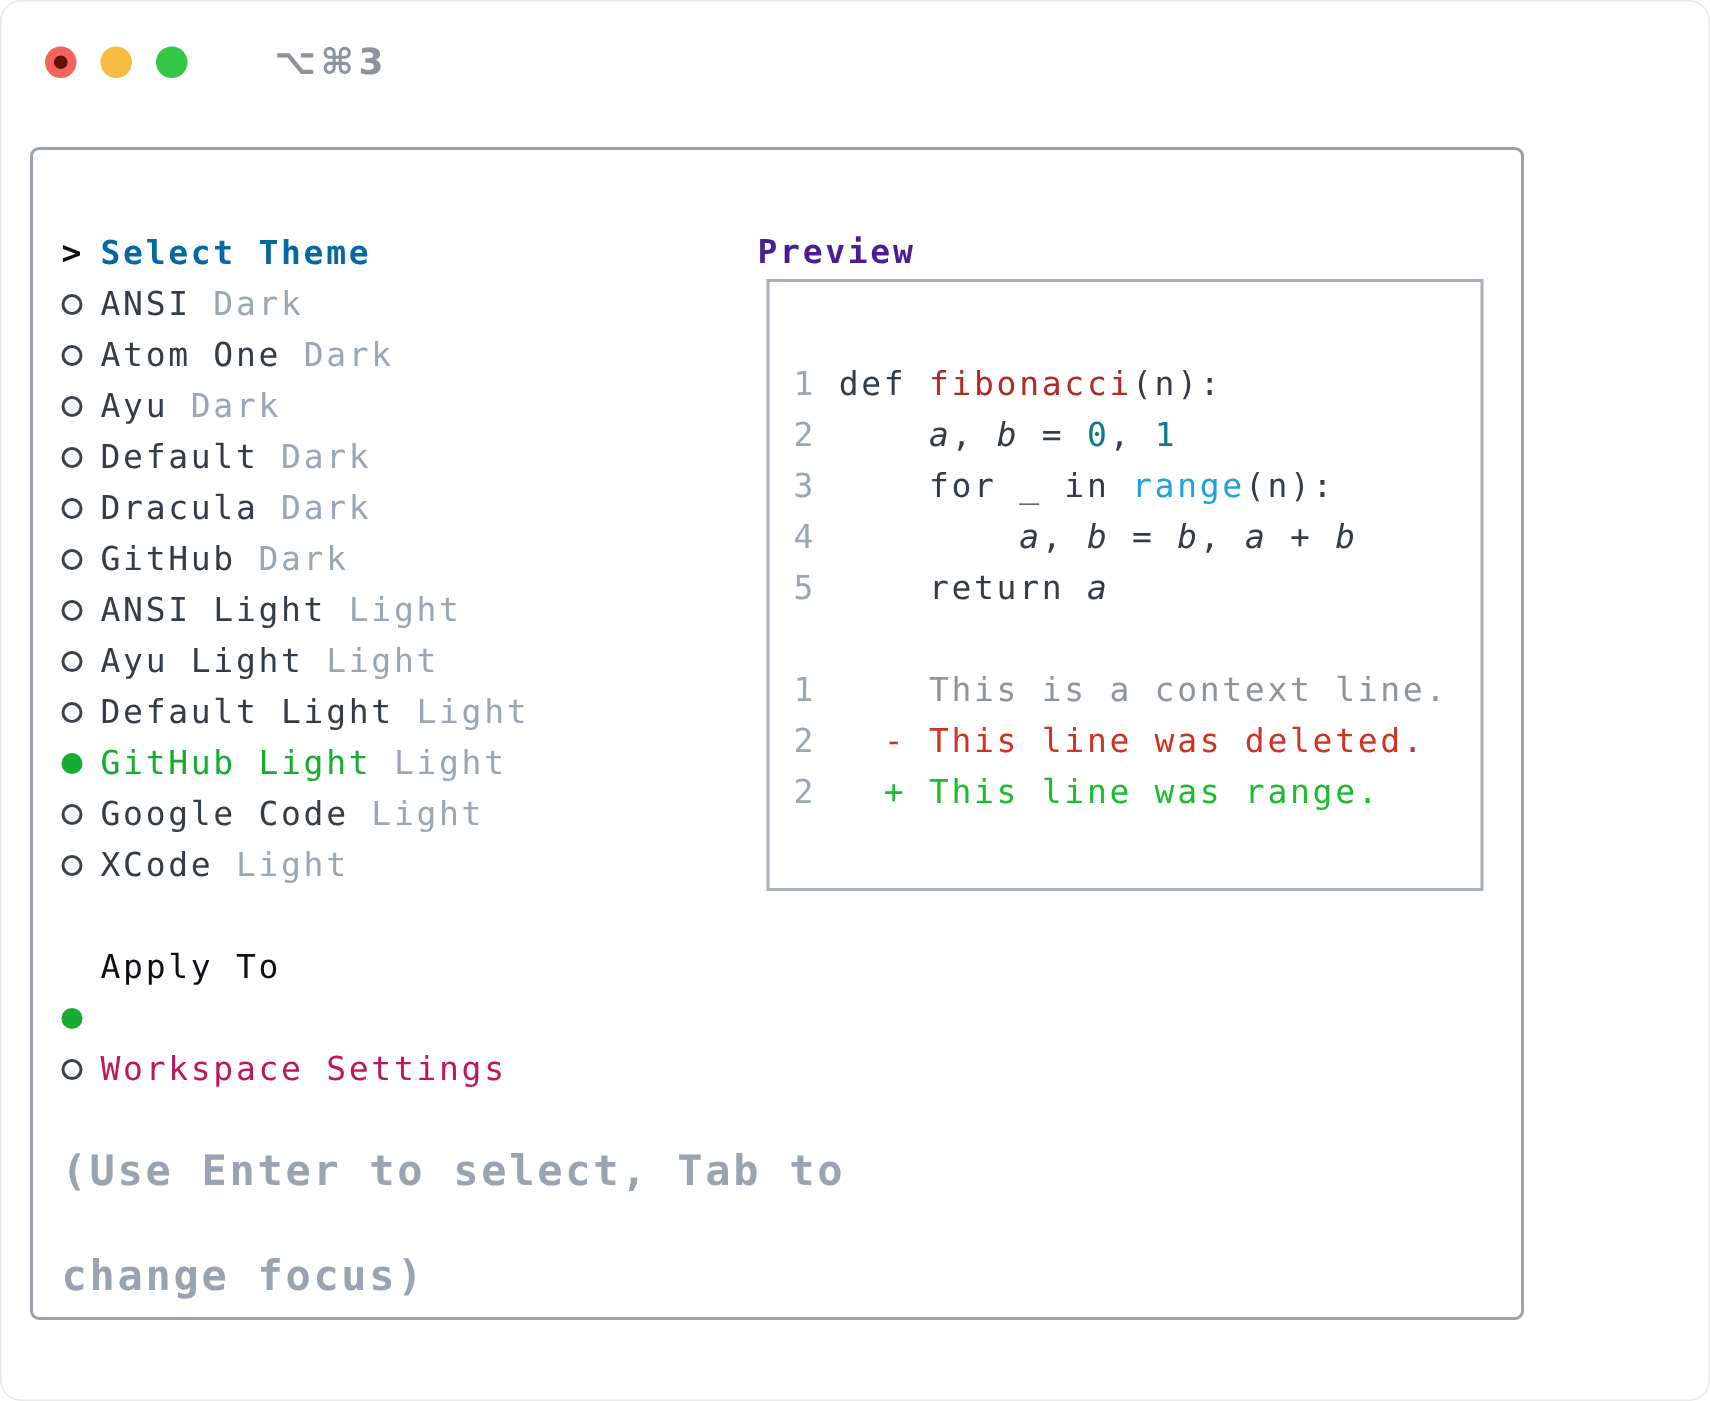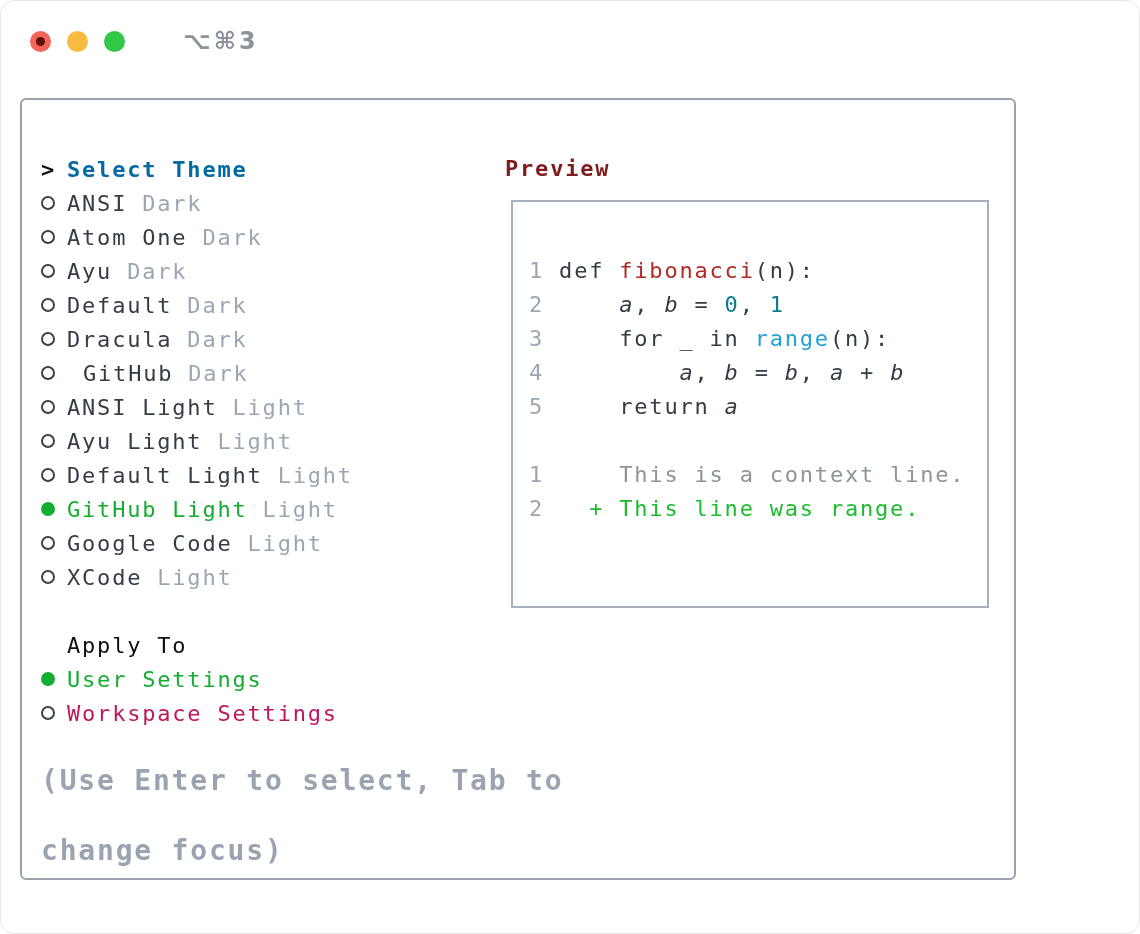--- a/index.html
+++ b/index.html
@@ -17,21 +17,21 @@
   .row{display:flex;align-items:center;height:34px;font-size:22px;letter-spacing:1.8px;white-space:pre;}
   .prefix{width:26px;display:inline-flex;align-items:center;flex:0 0 26px;}
   .cursor{font-weight:700;font-size:22px;}
   .hdr{font-weight:700;}
   .radio{width:14px;height:14px;border-radius:50%;box-sizing:border-box;}
   .radio.hollow{border:2px solid #3a424c;}
   .spacer{height:34px;}
   .hint-line{height:34px;line-height:34px;font-size:28px;letter-spacing:1.8px;white-space:pre;font-weight:bold;}
   
   .preview-title{height:34px;line-height:34px;font-size:22px;font-weight:700;letter-spacing:1.8px;}
-  .pbox{margin-top:14px;margin-left:6px;width:478px;height:408px;border:2px solid #a8b0ba;box-sizing:border-box;padding:52px 0 0 16px;background:#fff;overflow:hidden;}
+  .pbox{margin-left:6px;width:478px;height:408px;border:2px solid #a8b0ba;box-sizing:border-box;padding:52px 0 0 16px;background:#fff;overflow:hidden;}
   .code-line{height:34px;line-height:34px;font-size:22px;letter-spacing:1.8px;white-space:pre;}
   .it{font-style:italic;}
 </style>
 </head>
 <body>
 
 <div class="window">
 
   <div class="titlebar">
     <span class="dot" id="dot-red" style="background: rgb(244, 100, 92);">
@@ -49,55 +49,56 @@
         <span class="prefix"><span class="cursor" style="color: rgb(12, 15, 19);">&gt;</span></span>
         <span class="hdr" id="sidebar-title" style="color: #0369a1;">Select Theme</span>
       </div>
 
       <div id="theme-list">
           <div class="row"><span class="prefix"><span class="radio hollow" style="border-color: rgb(58, 66, 76);"></span></span><span style="color: rgb(52, 60, 70);">ANSI</span><span style="color: rgb(154, 166, 178);"> Dark</span></div>
           <div class="row"><span class="prefix"><span class="radio hollow" style="border-color: rgb(58, 66, 76);"></span></span><span style="color: rgb(52, 60, 70);">Atom One</span><span style="color: rgb(154, 166, 178);"> Dark</span></div>
           <div class="row"><span class="prefix"><span class="radio hollow" style="border-color: rgb(58, 66, 76);"></span></span><span style="color: rgb(52, 60, 70);">Ayu</span><span style="color: rgb(154, 166, 178);"> Dark</span></div>
           <div class="row"><span class="prefix"><span class="radio hollow" style="border-color: rgb(58, 66, 76);"></span></span><span style="color: rgb(52, 60, 70);">Default</span><span style="color: rgb(154, 166, 178);"> Dark</span></div>
           <div class="row"><span class="prefix"><span class="radio hollow" style="border-color: rgb(58, 66, 76);"></span></span><span style="color: rgb(52, 60, 70);">Dracula</span><span style="color: rgb(154, 166, 178);"> Dark</span></div>
-          <div class="row"><span class="prefix"><span class="radio hollow" style="border-color: rgb(58, 66, 76);"></span></span><span style="color: rgb(52, 60, 70); margin-left: 16px;">GitHub</span><span style="color: rgb(154, 166, 178);"> Dark</span></div>
+          <div class="row"><span class="prefix"><span class="radio hollow" style="border-color: rgb(58, 66, 76);"></span></span><span style="color: rgb(52, 60, 70);">GitHub</span><span style="color: rgb(154, 166, 178);"> Dark</span></div>
           <div class="row"><span class="prefix"><span class="radio hollow" style="border-color: rgb(58, 66, 76);"></span></span><span style="color: rgb(52, 60, 70);">ANSI Light</span><span style="color: rgb(154, 166, 178);"> Light</span></div>
           <div class="row"><span class="prefix"><span class="radio hollow" style="border-color: rgb(58, 66, 76);"></span></span><span style="color: rgb(52, 60, 70);">Ayu Light</span><span style="color: rgb(154, 166, 178);"> Light</span></div>
           <div class="row"><span class="prefix"><span class="radio hollow" style="border-color: rgb(58, 66, 76);"></span></span><span style="color: rgb(52, 60, 70);">Default Light</span><span style="color: rgb(154, 166, 178);"> Light</span></div>
           <div class="row"><span class="prefix"><span class="radio" style="background: rgb(21, 173, 49);"></span></span><span style="color: rgb(21, 173, 49);">GitHub Light</span><span style="color: rgb(154, 166, 178);"> Light</span></div>
           <div class="row"><span class="prefix"><span class="radio hollow" style="border-color: rgb(58, 66, 76);"></span></span><span style="color: rgb(52, 60, 70);">Google Code</span><span style="color: rgb(154, 166, 178);"> Light</span></div>
           <div class="row"><span class="prefix"><span class="radio hollow" style="border-color: rgb(58, 66, 76);"></span></span><span style="color: rgb(52, 60, 70);">XCode</span><span style="color: rgb(154, 166, 178);"> Light</span></div>
         </div>
 
       <div class="spacer"></div>
 
       <div class="row">
         <span class="prefix"></span>
         <span id="apply-title" style="color: rgb(12, 15, 19);">Apply To</span>
       </div>
 
       <div id="apply-list">
-          <div class="row"><span class="prefix"><span class="radio" style="background: rgb(21, 173, 49);"></span></span><span style="color: rgb(21, 173, 49);">User Settings</span></div>
+          <div class="row"><span class="prefix"><span class="radio" style="background: rgb(21, 173, 49);"></span></span></div>
           <div class="row"><span class="prefix"><span class="radio hollow" style="border-color: rgb(58, 66, 76);"></span></span><span style="color: #be185d;">Workspace Settings</span></div>
         </div>
 
       <div class="spacer"></div>
 
       <div class="hint-line" id="hint-0" style="color: rgb(154, 164, 176);">(Use Enter to select, Tab to</div>
       <div class="hint-line" id="hint-1" style="color: rgb(154, 164, 176); margin-top: 36px;">change focus)</div>
     </div>
 
     <div class="col-right">
-      <div class="preview-title" id="preview-title" style="color: #7f1d1d;">Preview</div>
+      <div class="preview-title" id="preview-title" style="color: #4c1d95;">Preview</div>
       <div class="pbox" id="preview-box">
           <div class="code-line"><span style="color: rgb(154, 166, 178);">1 </span><span style="color: rgb(52, 60, 70);">def </span><span style="color: rgb(177, 42, 38);">fibonacci</span><span style="color: rgb(52, 60, 70);">(n):</span></div>
           <div class="code-line"><span style="color: rgb(154, 166, 178);">2 </span><span style="color: rgb(52, 60, 70);">    </span><span class="it" style="color: rgb(52, 60, 70);">a</span><span style="color: rgb(52, 60, 70);">, </span><span class="it" style="color: rgb(52, 60, 70);">b</span><span style="color: rgb(52, 60, 70);"> = </span><span style="color: rgb(13, 122, 137);">0</span><span style="color: rgb(52, 60, 70);">, </span><span style="color: rgb(13, 122, 137);">1</span></div>
           <div class="code-line"><span style="color: rgb(154, 166, 178);">3 </span><span style="color: rgb(52, 60, 70);">    for _ in </span><span style="color: rgb(35, 160, 215);">range</span><span style="color: rgb(52, 60, 70);">(n):</span></div>
           <div class="code-line"><span style="color: rgb(154, 166, 178);">4 </span><span style="color: rgb(52, 60, 70);">        </span><span class="it" style="color: rgb(52, 60, 70);">a</span><span style="color: rgb(52, 60, 70);">, </span><span class="it" style="color: rgb(52, 60, 70);">b</span><span style="color: rgb(52, 60, 70);"> = </span><span class="it" style="color: rgb(52, 60, 70);">b</span><span style="color: rgb(52, 60, 70);">, </span><span class="it" style="color: rgb(52, 60, 70);">a</span><span style="color: rgb(52, 60, 70);"> + </span><span class="it" style="color: rgb(52, 60, 70);">b</span></div>
           <div class="code-line"><span style="color: rgb(154, 166, 178);">5 </span><span style="color: rgb(52, 60, 70);">    return </span><span class="it" style="color: rgb(52, 60, 70);">a</span></div>
           <div class="code-line"></div>
           <div class="code-line"><span style="color: rgb(154, 166, 178);">1 </span><span style="color: rgb(141, 148, 155);">    This is a context line.</span></div>
+          <div class="code-line"><span style="color: rgb(154, 166, 178);">2 </span><span style="color: rgb(206, 52, 38);">  - This line was deleted.</span></div>
           <div class="code-line"><span style="color: rgb(154, 166, 178);">2 </span><span style="color: rgb(27, 189, 46);">  + This line was range.</span></div>
         </div>
     </div>
 
   </div>
 </div>
 
 </body></html>

